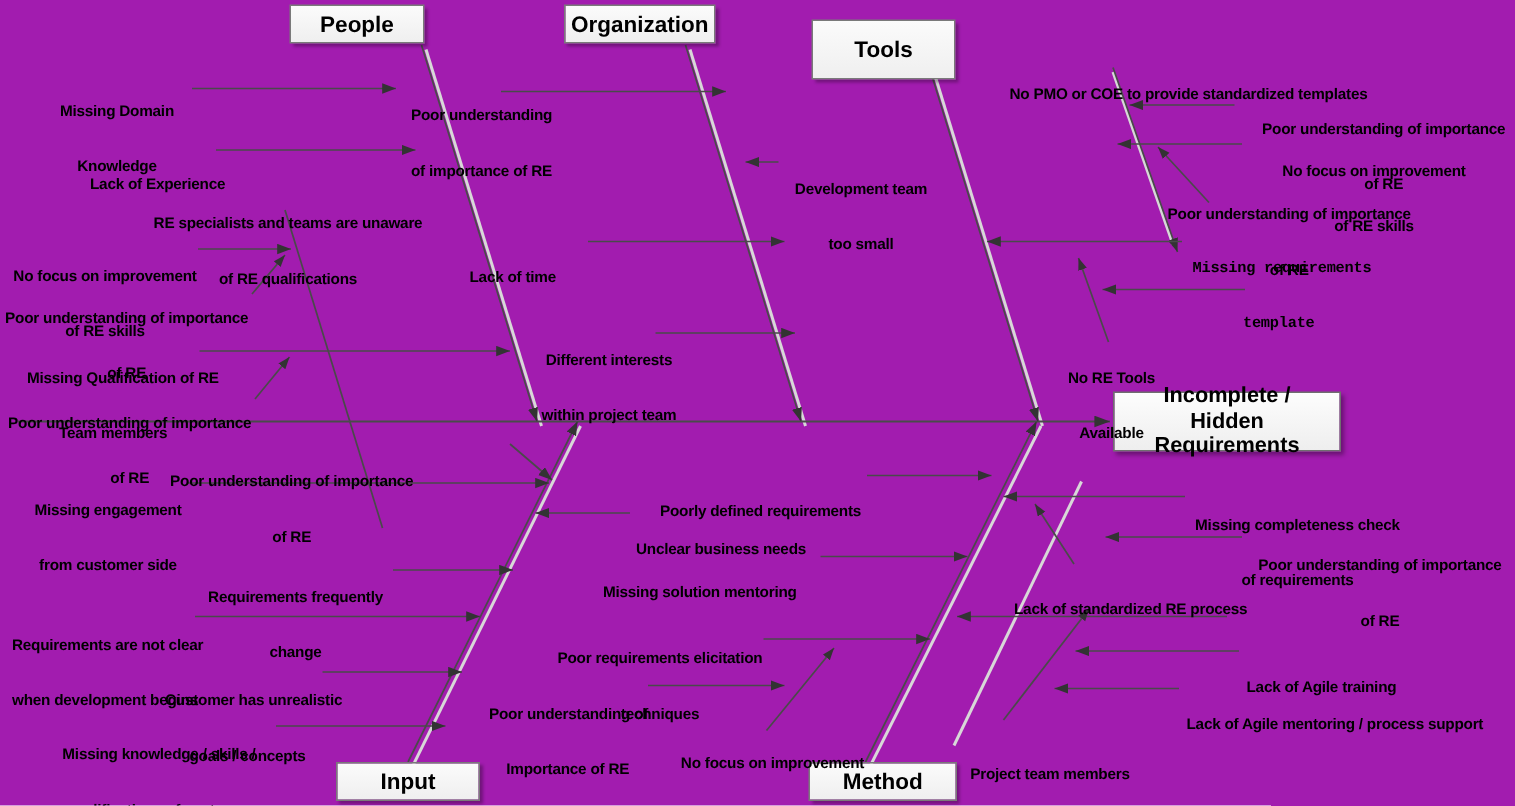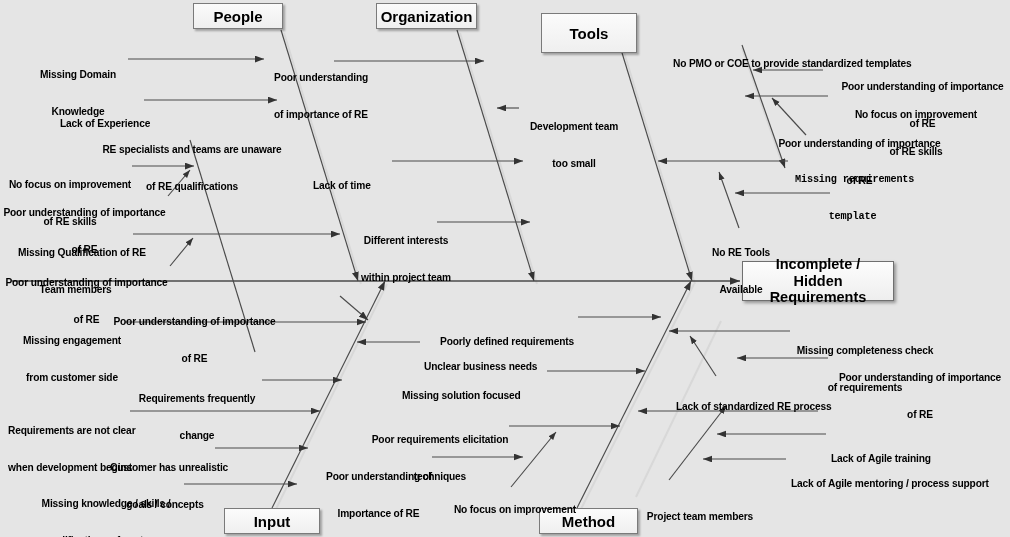--- a/index.html
+++ b/index.html
@@ -2,21 +2,21 @@
 <html><head>
 <meta charset="utf-8">
 <title>Fishbone Diagram</title>
 <style>
   html,body{margin:0;padding:0;background:#ffffff;}
   body{
     width:1010px;height:537px;overflow:hidden;
     font-family:"Liberation Sans", sans-serif;
     color:#000000;
   }
-  #diagram-root{position:relative;width:1010px;height:537px;background:#e5e5e5;}
+  #diagram-root{position:relative;width:1010px;height:537px;background:#a21caf;}
   svg#fishbone{position:absolute;top:0;left:0;width:1010px;height:537px;}
 
   .cat-box{
     position:absolute;
     background:linear-gradient(to bottom,#fbfbfb 0%,#efefef 100%);
     border:1px solid #7a7a7a;
     box-shadow:2px 2px 2px rgba(0,0,0,0.30);
     display:flex;align-items:center;justify-content:center;
     font-weight:bold;
     font-size:15px;
@@ -247,21 +247,21 @@
     <div>qualifications of customer</div>
   </div>
 
   <div class="cause-label tl" style="left:440px;top:311px;width:160px;">
     <div>Poorly defined requirements</div>
   </div>
   <div class="cause-label tl" style="left:424px;top:336px;width:140px;">
     <div>Unclear business needs</div>
   </div>
   <div class="cause-label tl" style="left:402px;top:365px;width:150px;">
-    <div>Missing solution focused</div>
+    <div>Missing solution mentoring</div>
   </div>
   <div class="cause-label tc" style="left:370px;top:409px;width:140px;">
     <div>Poor requirements elicitation</div>
     <div>techniques</div>
   </div>
   <div class="cause-label tc" style="left:326px;top:446px;width:105px;">
     <div>Poor understanding of</div>
     <div>Importance of RE</div>
   </div>
   <div class="cause-label tc" style="left:453px;top:479px;width:124px;">

